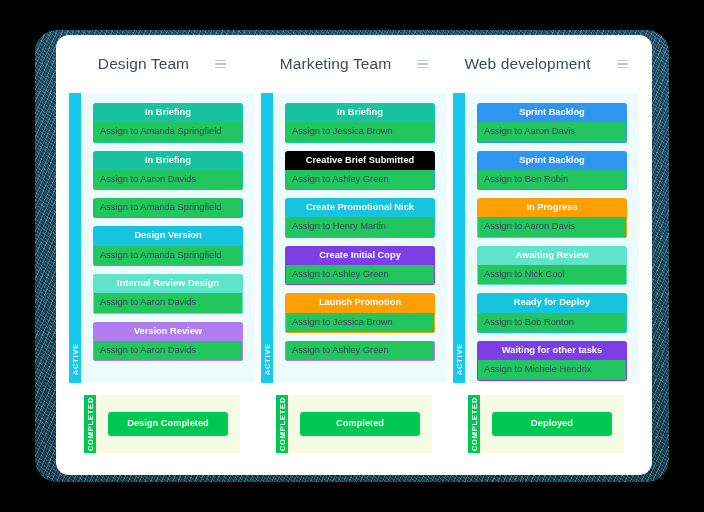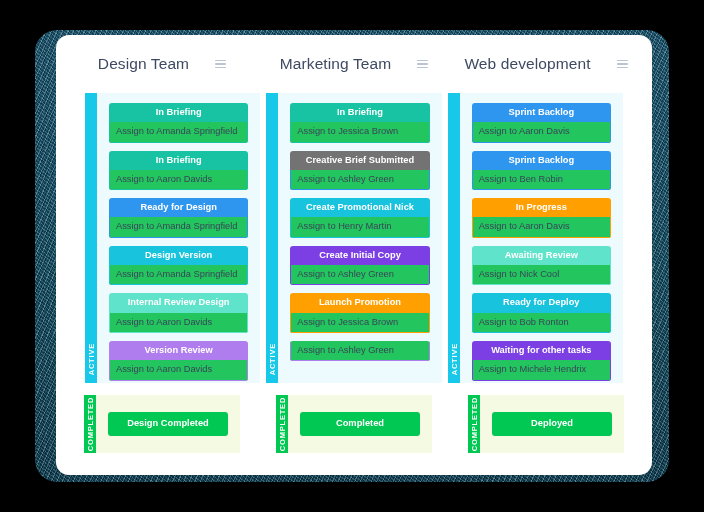--- a/index.html
+++ b/index.html
@@ -78,21 +78,21 @@
   .hamburger i {
     display: block;
     height: 1.4px;
     background: #b9c3d4;
     border-radius: 1px;
   }
 
   
   .lanes {
     display: flex;
-    padding: 0 26px;
+    padding: 0 10px;
     box-sizing: border-box;
   }
   .lane {
     flex: 1 1 0;
     margin: 0 3px;
     display: flex;
     background: #eefbfe;
     height: 290px;
     box-sizing: border-box;
   }
@@ -244,21 +244,20 @@
 
         <div class="card">
           <div class="card-head" style="background:#17c3a2">In Briefing</div>
           <div class="card-body" style="border-color:#17c3a2">Assign to Amanda Springfield</div>
         </div>
         <div class="card">
           <div class="card-head" style="background:#17c3a2">In Briefing</div>
           <div class="card-body" style="border-color:#17c3a2">Assign to Aaron Davids</div>
         </div>
         <div class="card">
-          <div class="card-head" style="background:#2f96f0">Ready for Design</div>
           <div class="card-body" style="border-color:#2f96f0">Assign to Amanda Springfield</div>
         </div>
         <div class="card">
           <div class="card-head" style="background:#18c3dd">Design Version</div>
           <div class="card-body" style="border-color:#18c3dd">Assign to Amanda Springfield</div>
         </div>
         <div class="card">
           <div class="card-head" style="background:#5fe3cb">Internal Review Design</div>
           <div class="card-body" style="border-color:#5fe3cb">Assign to Aaron Davids</div>
         </div>
@@ -272,21 +271,21 @@
     <div class="lane-bar">
       <span>ACTIVE</span>
     </div>
     <div class="lane-body">
 
         <div class="card">
           <div class="card-head" style="background:#17c3a2">In Briefing</div>
           <div class="card-body" style="border-color:#17c3a2">Assign to Jessica Brown</div>
         </div>
         <div class="card">
-          <div class="card-head" style="background:#737373">Creative Brief Submitted</div>
+          <div class="card-head" style="background:#000000">Creative Brief Submitted</div>
           <div class="card-body" style="border-color:#2f96f0">Assign to Ashley Green</div>
         </div>
         <div class="card">
           <div class="card-head" style="background:#18c3dd">Create Promotional Nick</div>
           <div class="card-body" style="border-color:#18c3dd">Assign to Henry Martin</div>
         </div>
         <div class="card">
           <div class="card-head" style="background:#7b3fe4">Create Initial Copy</div>
           <div class="card-body" style="border-color:#7b3fe4">Assign to Ashley Green</div>
         </div>

